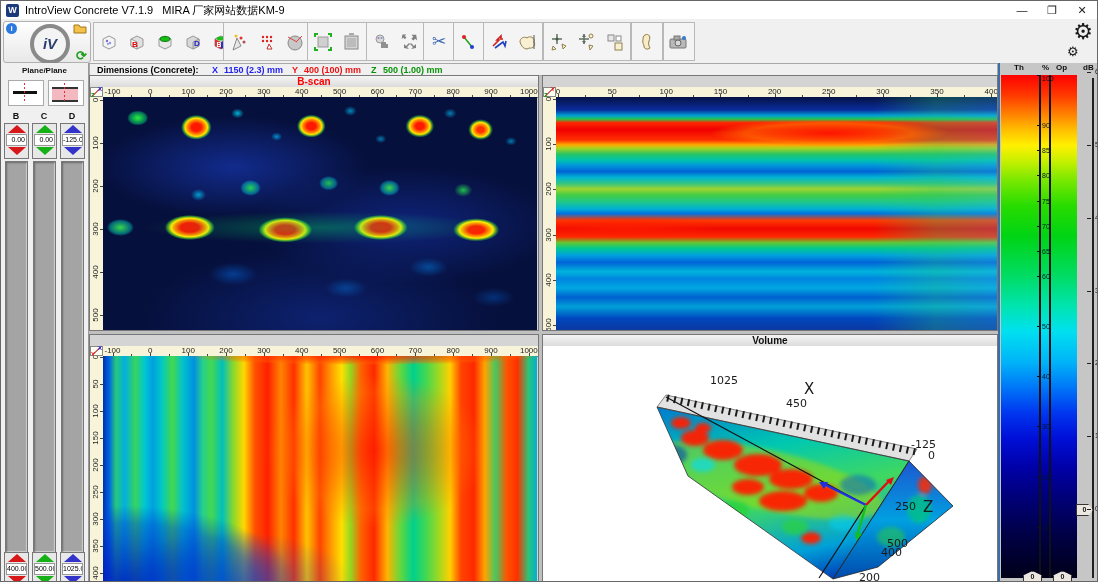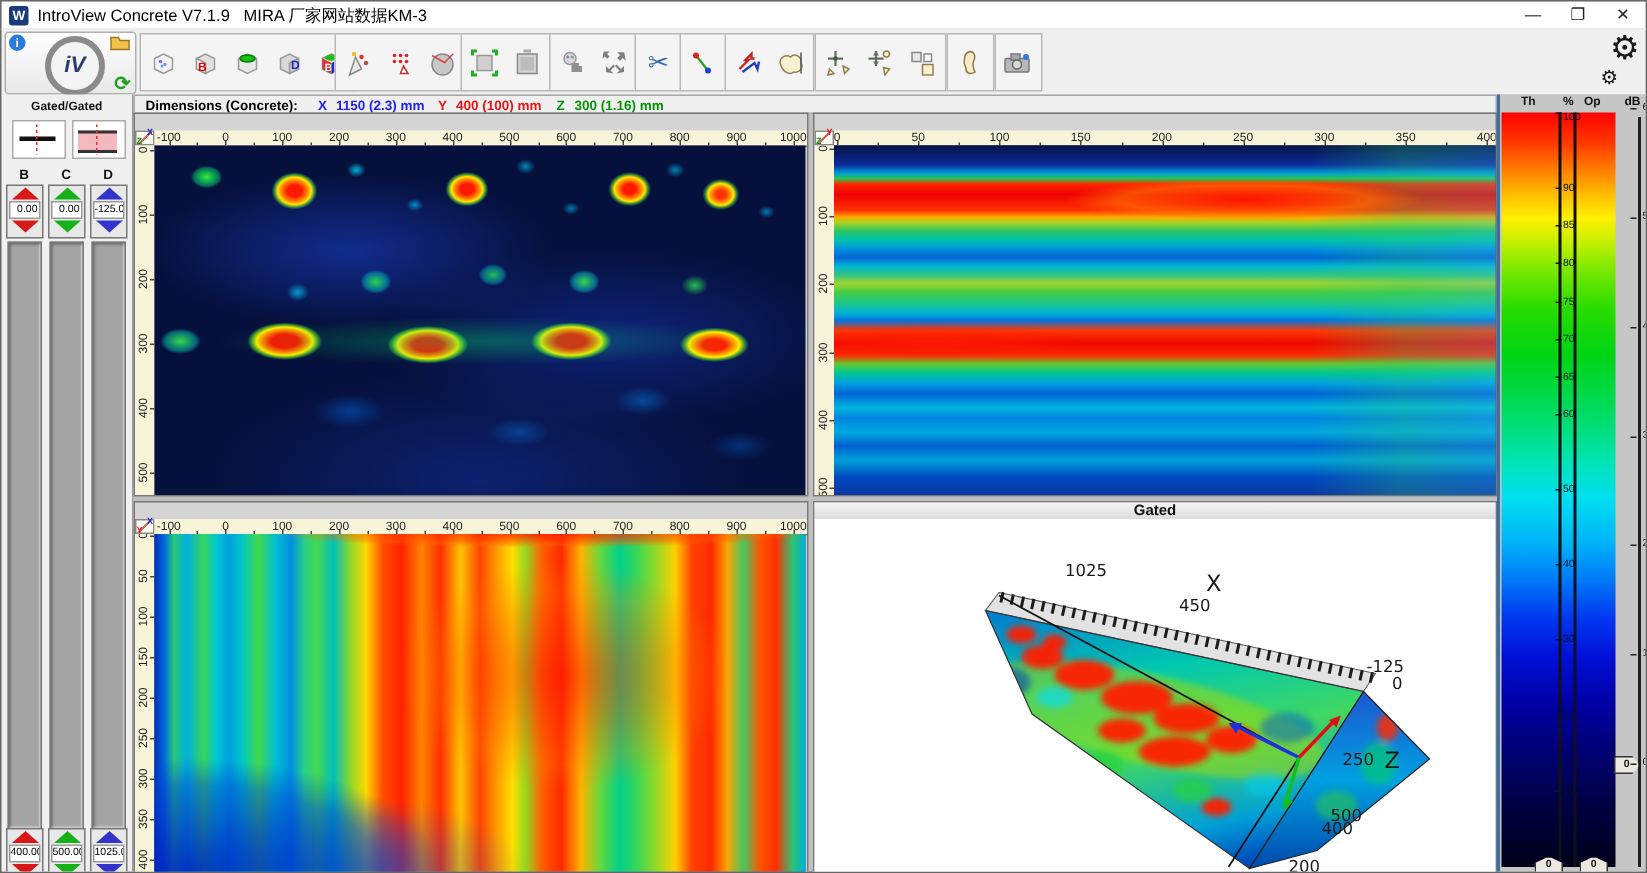--- a/index.html
+++ b/index.html
@@ -151,21 +151,21 @@
   #thmarker{left:23px;top:508px;width:17px;height:11px;clip-path:polygon(50% 0,100% 35%,100% 100%,0 100%,0 35%);}
   #opmarker{left:53px;top:508px;width:17px;height:11px;clip-path:polygon(50% 0,100% 35%,100% 100%,0 100%,0 35%);}
 </style>
 </head>
 <body>
 
 <div id="app">
 
   <div id="titlebar">
     <div class="app-ic">W</div>
-    <span class="ttl">IntroView Concrete V7.1.9   MIRA 厂家网站数据KM-3</span>
+    <span class="ttl">IntroView Concrete V7.1.9   MIRA 厂家网站数据KM-9</span>
     <span class="winbtn" style="left:1006px">—</span>
     <span class="winbtn" style="left:1036px">❐</span>
     <span class="winbtn" style="left:1066px">✕</span>
   </div>
 
   <div id="toolbar">
     <div id="logoblock">
       <div class="logo-mini" style="left:2px;top:1px;width:11px;height:11px;background:#2a7ae0;color:#fff;border-radius:50%;font-size:8px;font-weight:bold;text-align:center;line-height:11px;">i</div>
       <div id="logoring"><span>iV</span></div>
       <div class="logo-mini" style="right:3px;top:0px;">
@@ -371,25 +371,25 @@
     </div>
   </div>
 
   <div id="dimbar">
     <span style="left:7px;color:#000">Dimensions (Concrete):</span>
     <span style="left:122px;color:#2222ee">X</span>
     <span style="left:134px;color:#2222ee">1150 (2.3) mm</span>
     <span style="left:202px;color:#ee1111">Y</span>
     <span style="left:214px;color:#ee1111">400 (100) mm</span>
     <span style="left:281px;color:#089408">Z</span>
-    <span style="left:293px;color:#089408">300 (1.16) mm</span>
+    <span style="left:293px;color:#089408">500 (1.00) mm</span>
   </div>
 
   <div id="leftpanel">
-    <div class="pg-header">Gated/Gated</div>
+    <div class="pg-header">Plane/Plane</div>
     <div class="pg-btn" style="left:7px">
       <div class="plane-ic"></div>
         <div class="vdash"></div>
     </div>
     <div class="pg-btn" style="left:47px">
       <div class="gated-ic"></div>
         <div class="vdash"></div>
     </div>
     <span class="col-letter" style="left:3px">B</span>
     <span class="col-letter" style="left:31px">C</span>
@@ -430,20 +430,21 @@
       <div class="track"></div>
       <div class="spinbox" style="top:429px;height:36px">
         <div class="arr up"></div>
         <div class="spinval">1025.00</div>
         <div class="arr dn"></div>
       </div>
     </div>
   </div>
 
   <div class="panel" id="p-bscan">
+    <div class="ptitle" style="color:#ff0000">B-scan</div>
     <div class="pcorner">
       <span class="ct" style="color:#2222ee">X</span>
       <span class="cb" style="color:#089408">Z</span>
     </div>
     <div class="paxis-x" id="bx">
         <span class="xlab" style="left: 9.5px;">-100</span>
         <div class="xtick" style="left: 9.5px;"></div>
         <div class="xtick minor" style="left: 28.425px;"></div>
         <span class="xlab" style="left: 47.35px;">0</span>
         <div class="xtick" style="left: 47.35px;"></div>
@@ -604,21 +605,21 @@
         <div class="ytick" style="top: 163px;"></div>
         <span class="ylab" style="top: 185px;">350</span>
         <div class="ytick" style="top: 190px;"></div>
         <span class="ylab" style="top: 212px;">400</span>
         <div class="ytick" style="top: 217px;"></div>
       </div>
     <div class="pcanvas" id="cscan-img"></div>
   </div>
 
   <div class="panel" id="p-volume">
-    <div class="ptitle" style="color:#111">Gated</div>
+    <div class="ptitle" style="color:#111">Volume</div>
     <div id="vol-canvas">
       <svg width="454" height="238" viewBox="0 11 454 238">
         <defs>
           <linearGradient id="vgF" x1="0" y1="0" x2="0.35" y2="1">
             <stop offset="0" stop-color="#0068d8"></stop>
               <stop offset="0.35" stop-color="#00c8b0"></stop>
             <stop offset="0.6" stop-color="#40d860"></stop>
               <stop offset="0.85" stop-color="#00a0d8"></stop>
             <stop offset="1" stop-color="#0040b8"></stop>
           </linearGradient>

